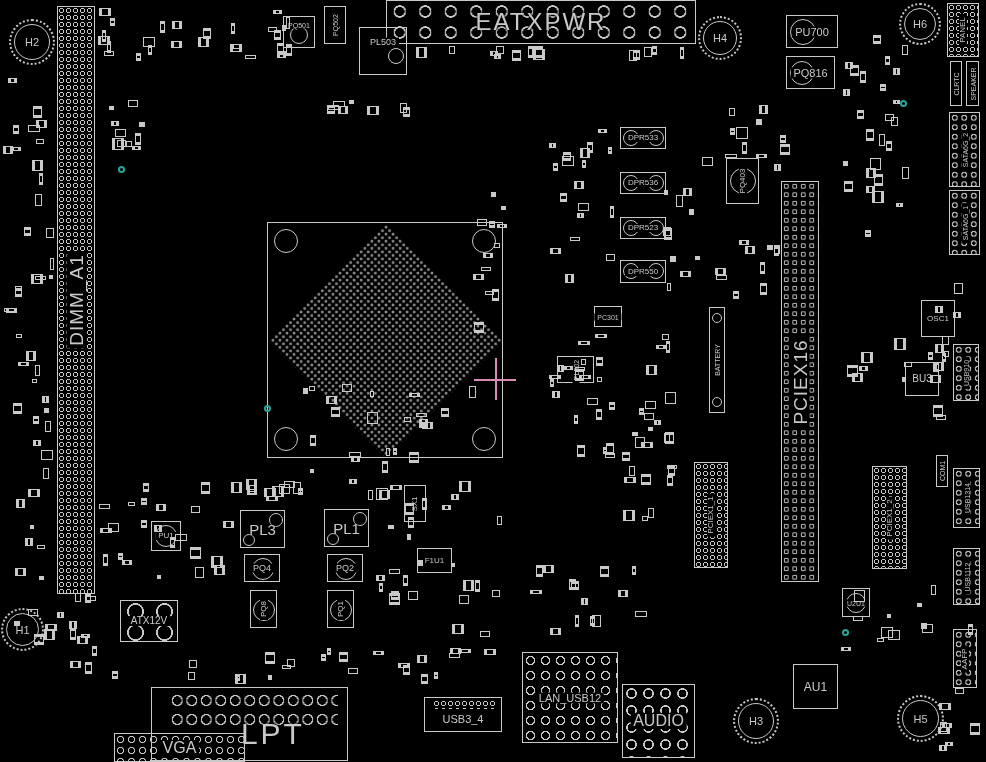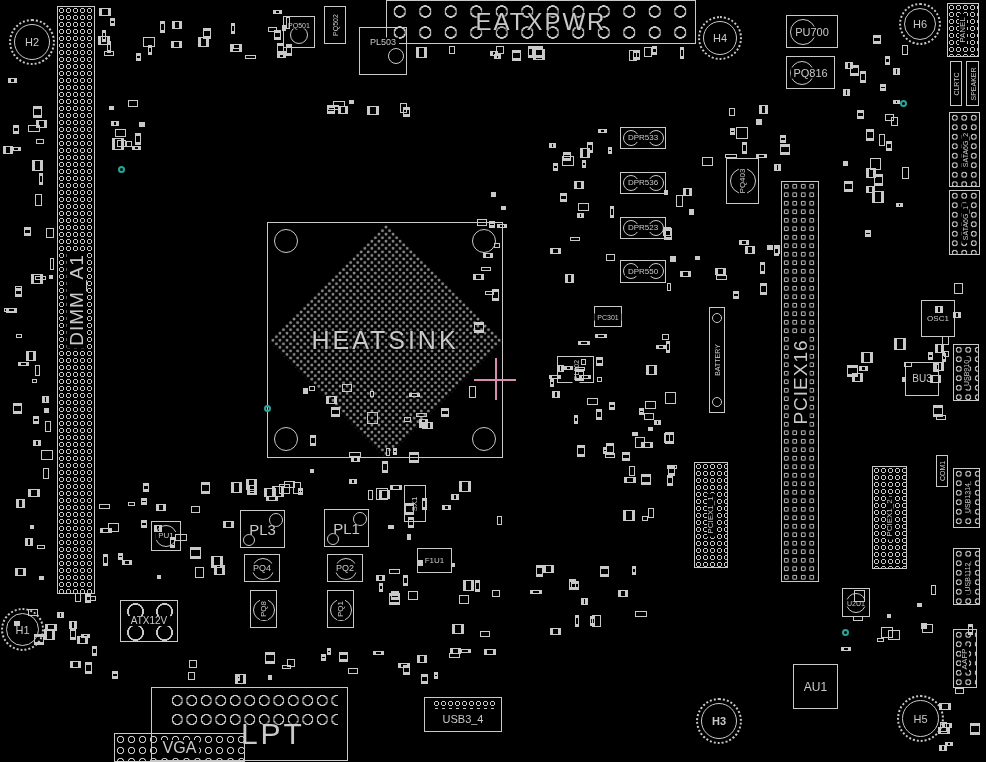--- a/index.html
+++ b/index.html
@@ -46,21 +46,21 @@
     </div>
   <div class="comp hole" style="left:703px;top:21px;width:34px;height:34px;">
       <span class="tag clear t11">H4</span>
     </div>
   <div class="comp hole" style="left:904px;top:8px;width:32px;height:32px;">
       <span class="tag clear t11">H6</span>
     </div>
   <div class="comp hole" style="left:6px;top:613px;width:33px;height:33px;">
       <span class="tag clear t11">H1</span>
     </div>
-  <div class="comp hole" style="left:701px;top:703px;width:36px;height:36px;font-weight:bold;">
+  <div class="comp hole" style="left:738px;top:703px;width:36px;height:36px;">
       <span class="tag clear t11">H3</span>
     </div>
   <div class="comp hole" style="left:902px;top:700px;width:37px;height:37px;">
       <span class="tag clear t11">H5</span>
     </div>
 
   <div class="comp rs" style="left:57px;top:6px;width:38px;height:588px;">
       <span class="vtag t19">DIMM_A1</span>
     </div>
 
@@ -146,21 +146,20 @@
       <div class="circ" style="left:3px;top:9px;width:26px;height:26px;"></div>
       <span class="vtag t8">PQ403</span>
     </div>
 
   <div class="comp" style="left:267px;top:222px;width:236px;height:236px;">
     <div class="corner" style="left:6px;top:6px;"></div>
     <div class="corner" style="right:6px;top:6px;"></div>
     <div class="corner" style="left:6px;bottom:6px;"></div>
     <div class="corner" style="right:6px;bottom:6px;"></div>
     <div class="bga nb"></div>
-    <span class="tag clear t25">HEATSINK</span>
   </div>
 
   <div class="comp" style="left:594px;top:306px;width:28px;height:21px;">
       <span class="tag t7">PC301</span>
     </div>
   <div class="comp" style="left:557px;top:356px;width:37px;height:27px;">
       <span class="vtag t7">PL502</span>
     </div>
   <div class="comp" style="left:709px;top:307px;width:16px;height:106px;">
       <div class="circ" style="left:2px;top:5px;width:10px;height:10px;"></div>
@@ -229,20 +228,26 @@
   <div class="comp" style="left:151px;top:687px;width:197px;height:74px;">
       <div class="rlp nb" style="position:absolute;left:18px;top:3px;width:168px;height:37px;"></div>
       <span class="tag clear t30" style="top:46px;left:62%;">LPT</span>
     </div>
   <div class="comp rm11" style="left:114px;top:733px;width:131px;height:29px;">
       <span class="tag t16">VGA</span>
     </div>
   <div class="comp" style="left:424px;top:697px;width:78px;height:35px;">
       <div class="rs nb" style="position:absolute;left:8px;top:2px;width:62px;height:9px;"></div>
       <span class="tag t11" style="top:21px;">USB3_4</span>
+    </div>
+  <div class="comp rg" style="left:522px;top:652px;width:96px;height:91px;">
+      <span class="tag t11">LAN_USB12</span>
+    </div>
+  <div class="comp rk" style="left:622px;top:684px;width:73px;height:74px;">
+      <span class="tag t16">AUDIO</span>
     </div>
   <div class="comp" style="left:793px;top:664px;width:45px;height:45px;">
       <span class="tag t12">AU1</span>
     </div>
 
   <div class="teal" style="left:118px;top:166px;"></div>
   <div class="teal" style="left:264px;top:405px;"></div>
   <div class="teal" style="left:900px;top:100px;"></div>
   <div class="teal" style="left:842px;top:629px;"></div>
   <div class="pink" style="left:474px;top:379px;width:42px;height:2px;"></div>

